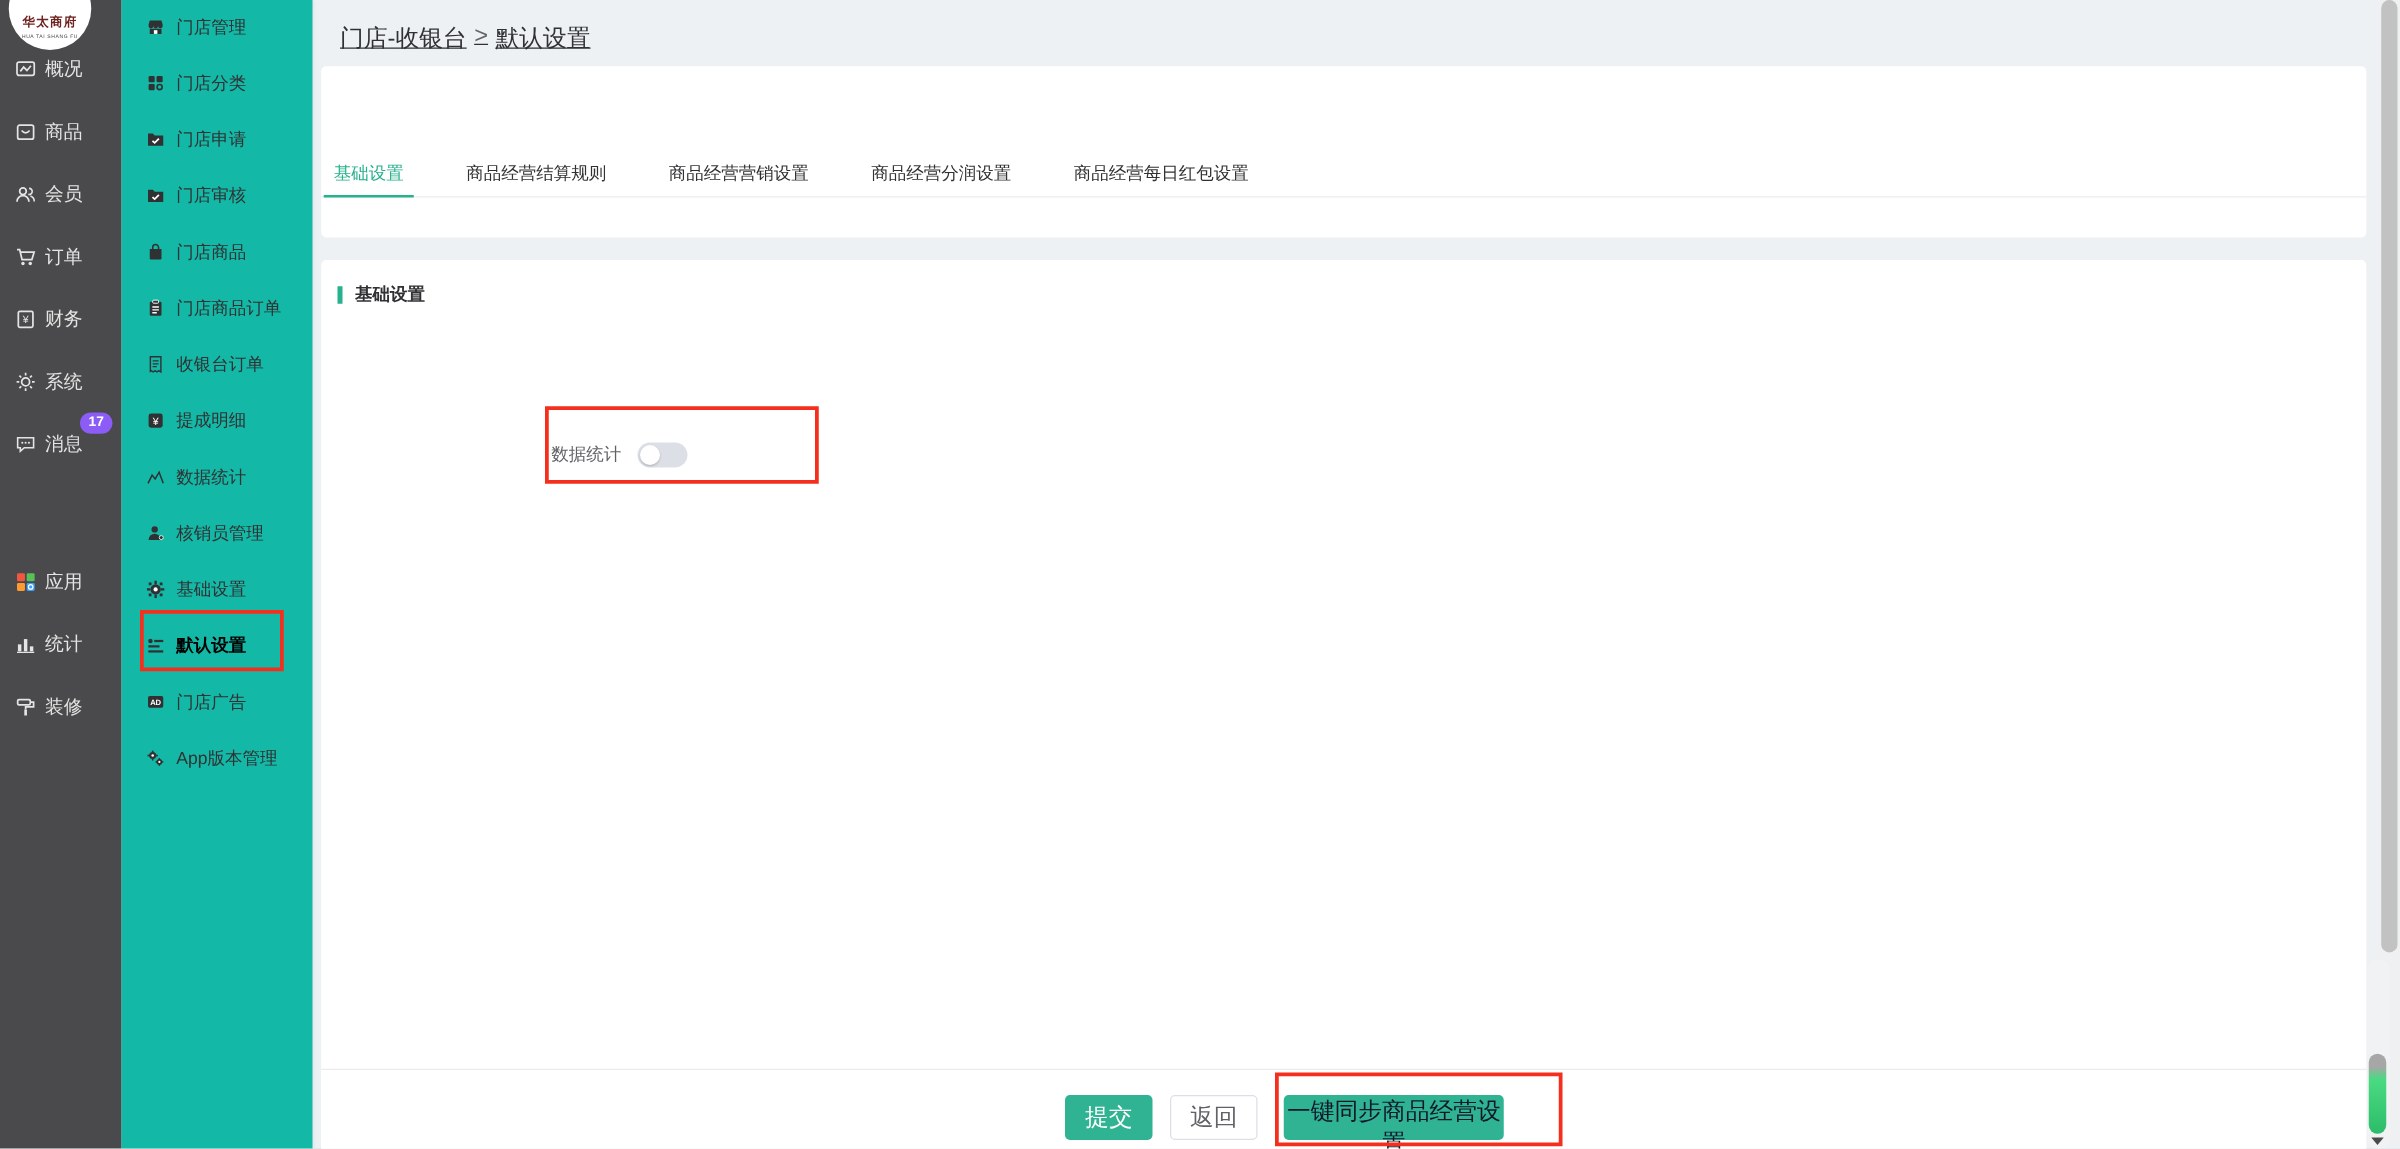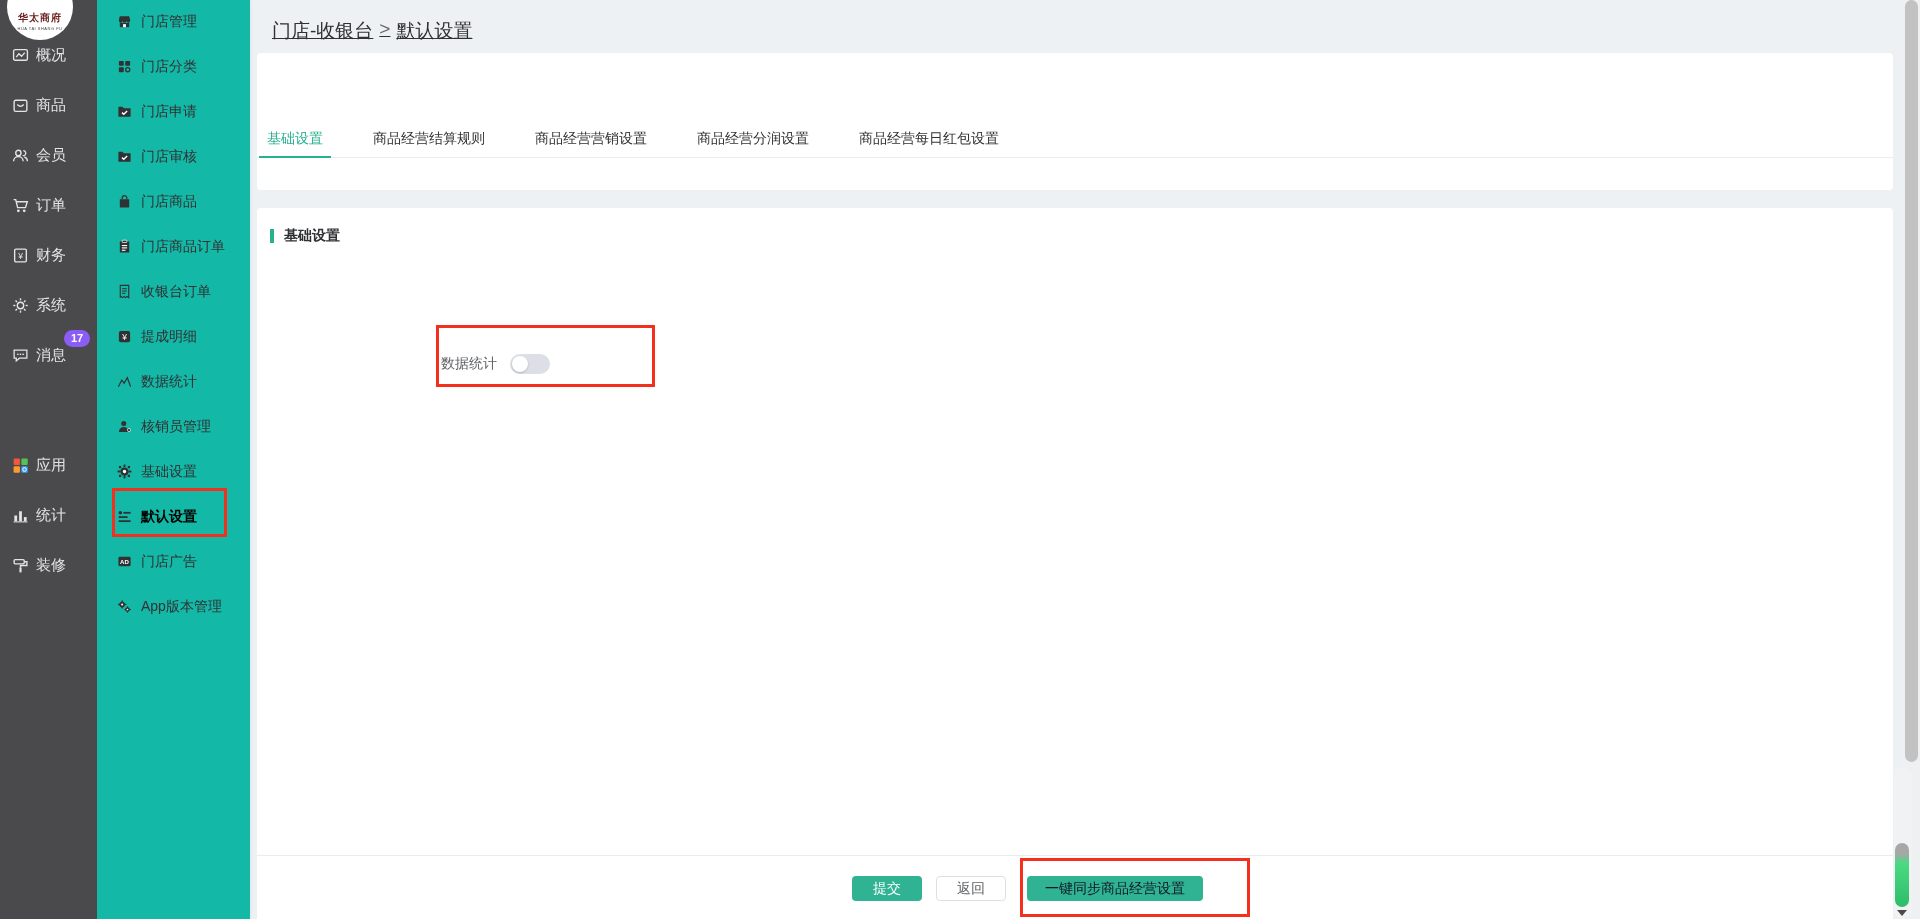--- a/index.html
+++ b/index.html
@@ -66,21 +66,21 @@
   .radio-option.selected .radio-label { color:#26b28d; }
 
   .toggle { width:40px; height:20px; border-radius:10px; background:#dcdfe6; margin-left:13px; position:relative;
             display:inline-block; cursor:pointer; }
   .toggle .knob { position:absolute; left:2px; top:2px; width:16px; height:16px; border-radius:50%; background:#fff;
                   box-shadow:0 1px 2px rgba(0,0,0,.2); }
   .pickup-red-box { left:179px; top:117px; width:219px; height:62px; }
 
   .footer { position:absolute; left:0; right:0; top:647px; height:68px; background:#fff; border-top:1px solid #ececec; }
   .btn-group { position:absolute; left:595px; top:20px; display:flex; gap:14px; align-items:center; }
-  .btn { height:25px; font-size:14px; border-radius:4px; cursor:pointer; border:none;
+  .btn { height:36px; font-size:19px; border-radius:4px; cursor:pointer; border:none;
          font-family:"Liberation Sans", sans-serif; }
   .btn.green { background:#30b392; color:#fff; width:70px; }
   .btn.plain { background:#fff; color:#606266; width:70px; border:1px solid #dcdfe6; }
   .btn.wide  { background:#30b392; color:#0f172a; width:176px; margin-left:7px; }
   .footer-red-box { left:763px; top:2px; width:230px; height:59px; }
 
   
   .win-scroll-track { position:absolute; right:0; top:0; width:17px; height:100%; background:#eff0f2; z-index:7; }
   .win-scroll-thumb { position:absolute; right:2px; top:0; width:13px; height:762px; background:#c2c2c2; border-radius:7px; }
   .inner-scroll-track { position:absolute; left:1894px; top:768px; width:18px; height:151px; background:#f1f2f4; z-index:8; border-radius:8px; }

